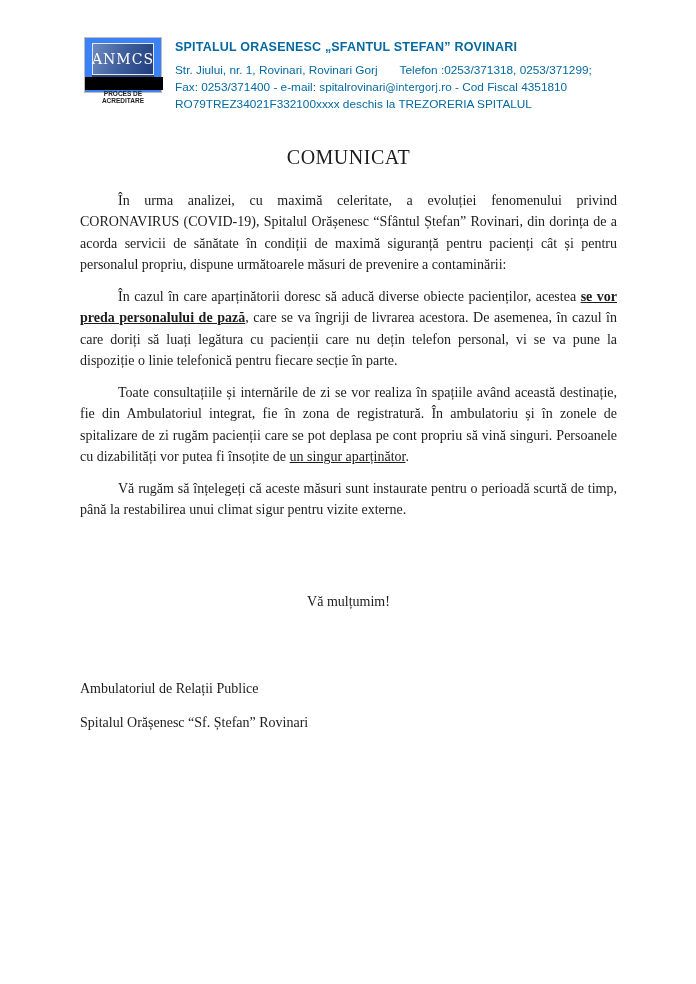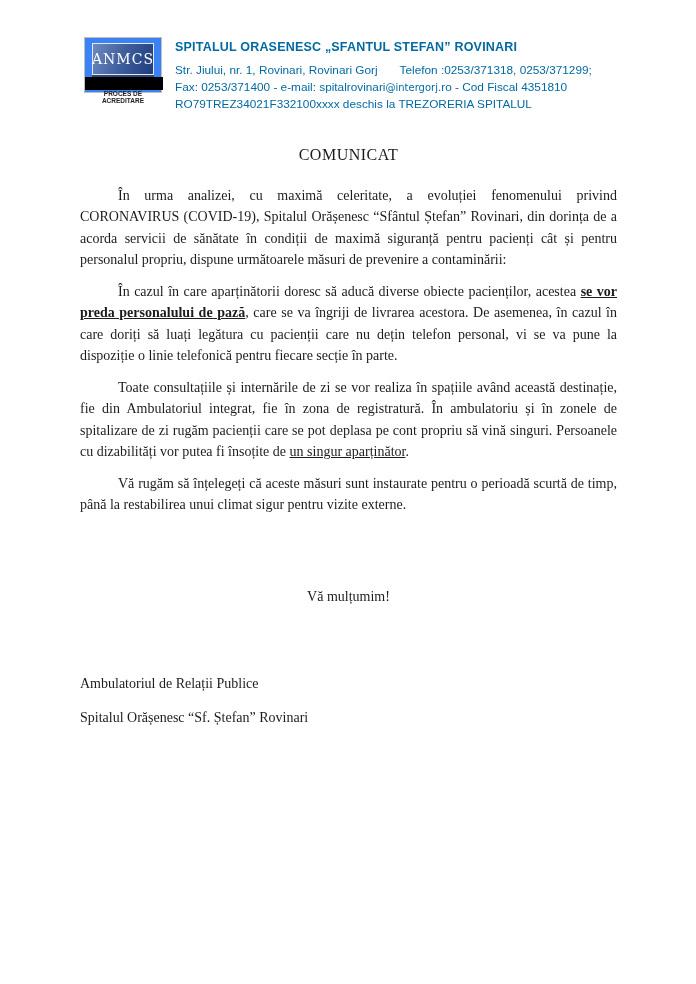--- a/index.html
+++ b/index.html
@@ -115,21 +115,21 @@
     font-family: "DejaVu Sans", sans-serif;
     font-size: 10px;
   }
 
   
   .doc {
     margin: 0 79px 0 80px;
   }
   .doc-title {
     text-align: center;
-    font-size: 16px;
+    font-size: 20px;
     letter-spacing: 0.5px;
     margin-top: 33px;
     margin-bottom: 21px;
   }
   .para {
     font-size: 14px;
     line-height: 21.5px;
     text-align: justify;
     text-indent: 38px;
     margin: 0 0 10px 0;

